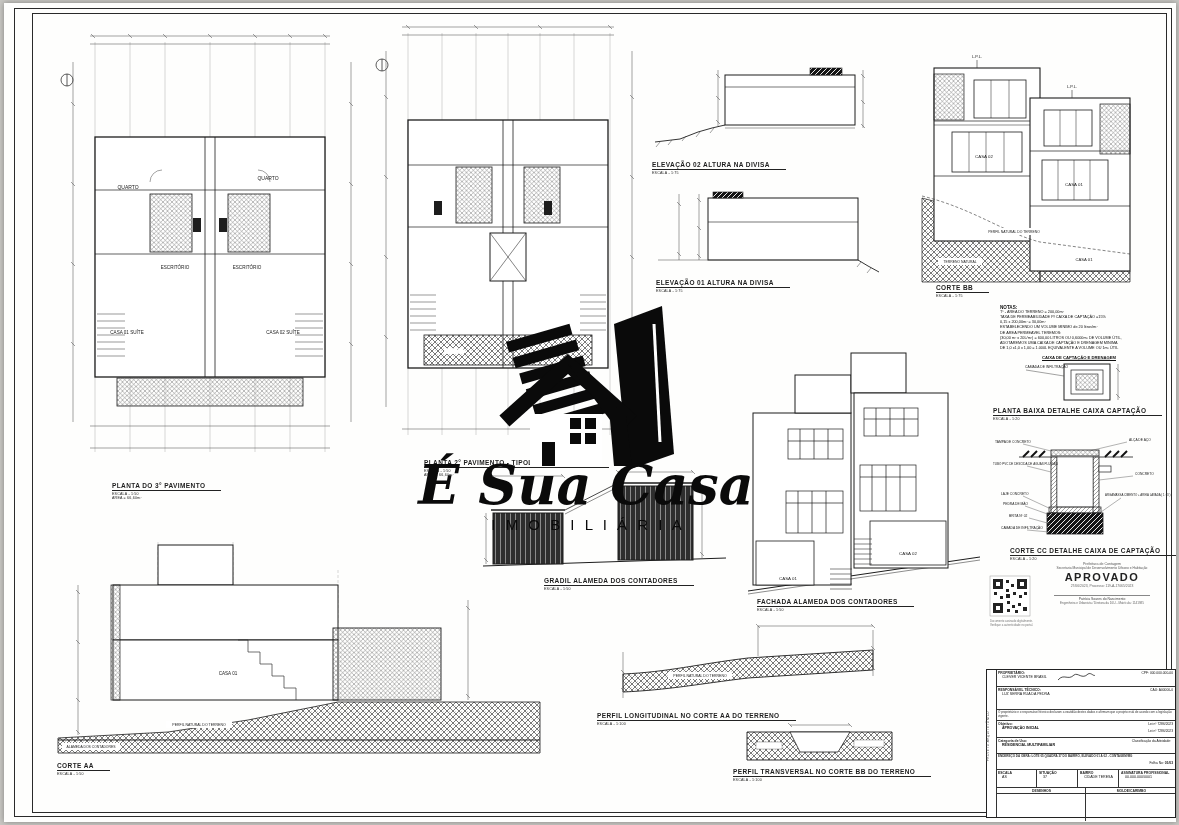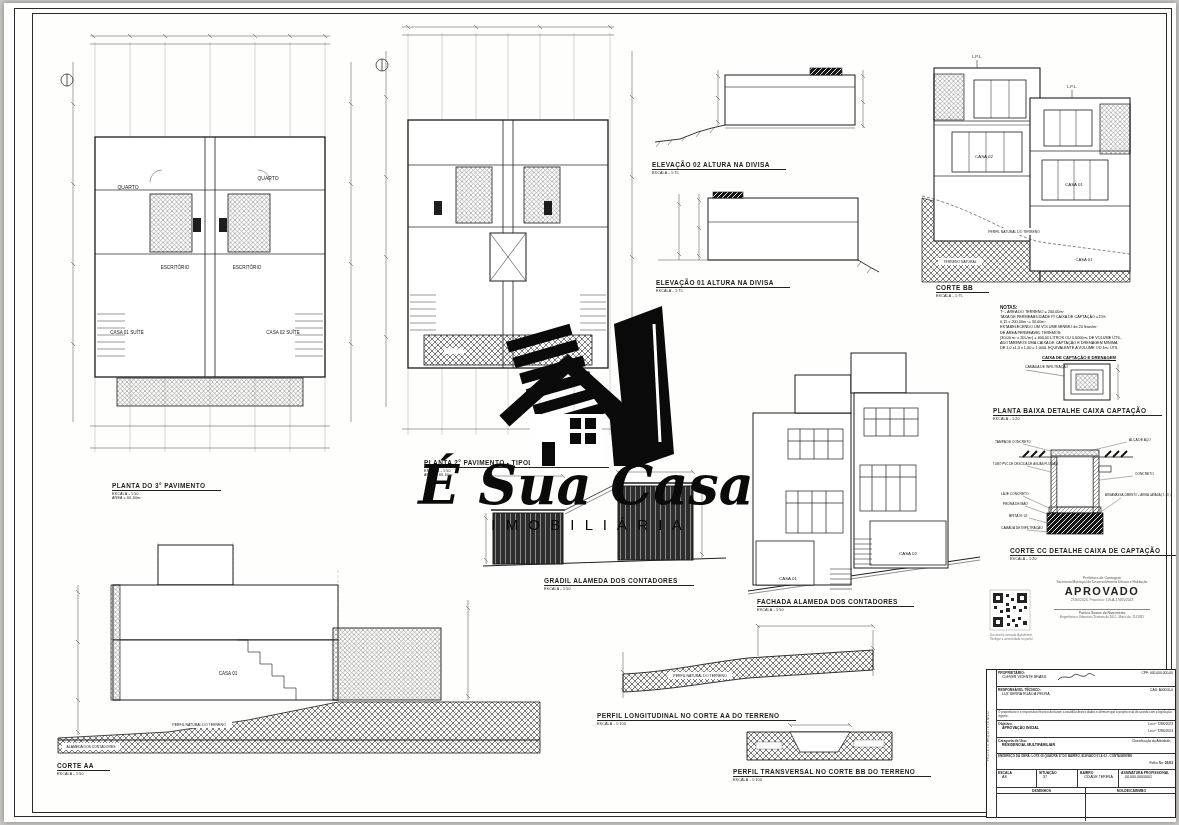--- a/index.html
+++ b/index.html
@@ -537,21 +537,21 @@
       <line x1="48" y1="5" x2="108" y2="5"></line>
         <line x1="46" y1="3" x2="50" y2="7"></line>
         <line x1="106" y1="3" x2="110" y2="7"></line>
     </g>
   </svg>
   <div class="dt" style="left:733px;top:768px">
     <div class="dt-name">PERFIL TRANSVERSAL NO CORTE BB DO TERRENO</div>
     <div class="dt-sub">ESCALA - 1:100</div>
   </div>
 
-  <div class="abs stamp" style="left:988px;top:576px;width:184px;height:70px">
+  <div class="abs stamp" style="left:988px;top:562px;width:184px;height:70px">
     <svg class="abs" style="left:2px;top:14px" width="40" height="40" viewBox="0 0 40 40">
       <rect width="40" height="40" fill="#fff" stroke="#999" stroke-width=".5"></rect>
       <g fill="#222">
         <rect x="3" y="3" width="10" height="10"></rect>
           <rect x="27" y="3" width="10" height="10"></rect>
           <rect x="3" y="27" width="10" height="10"></rect>
         <rect x="6" y="6" width="4" height="4" fill="#fff"></rect>
           <rect x="30" y="6" width="4" height="4" fill="#fff"></rect>
           <rect x="6" y="30" width="4" height="4" fill="#fff"></rect>
         <rect x="16" y="4" width="3" height="3"></rect>

